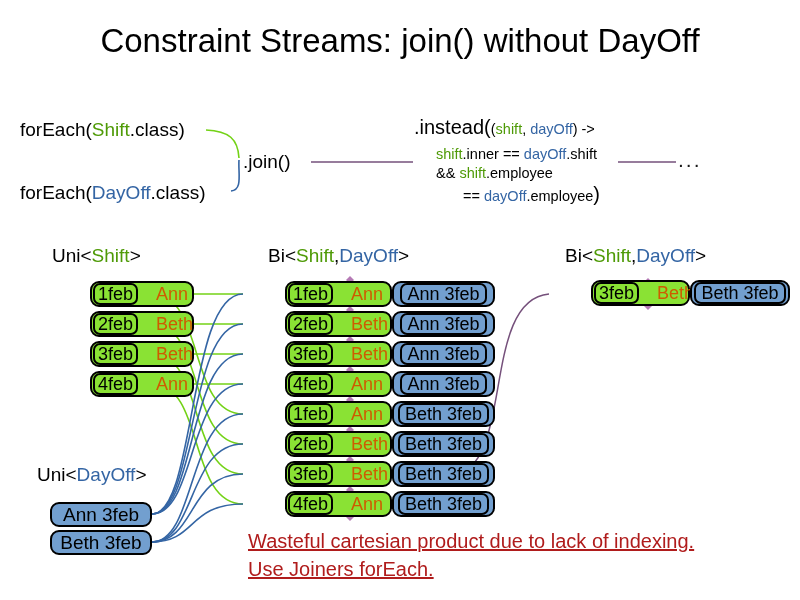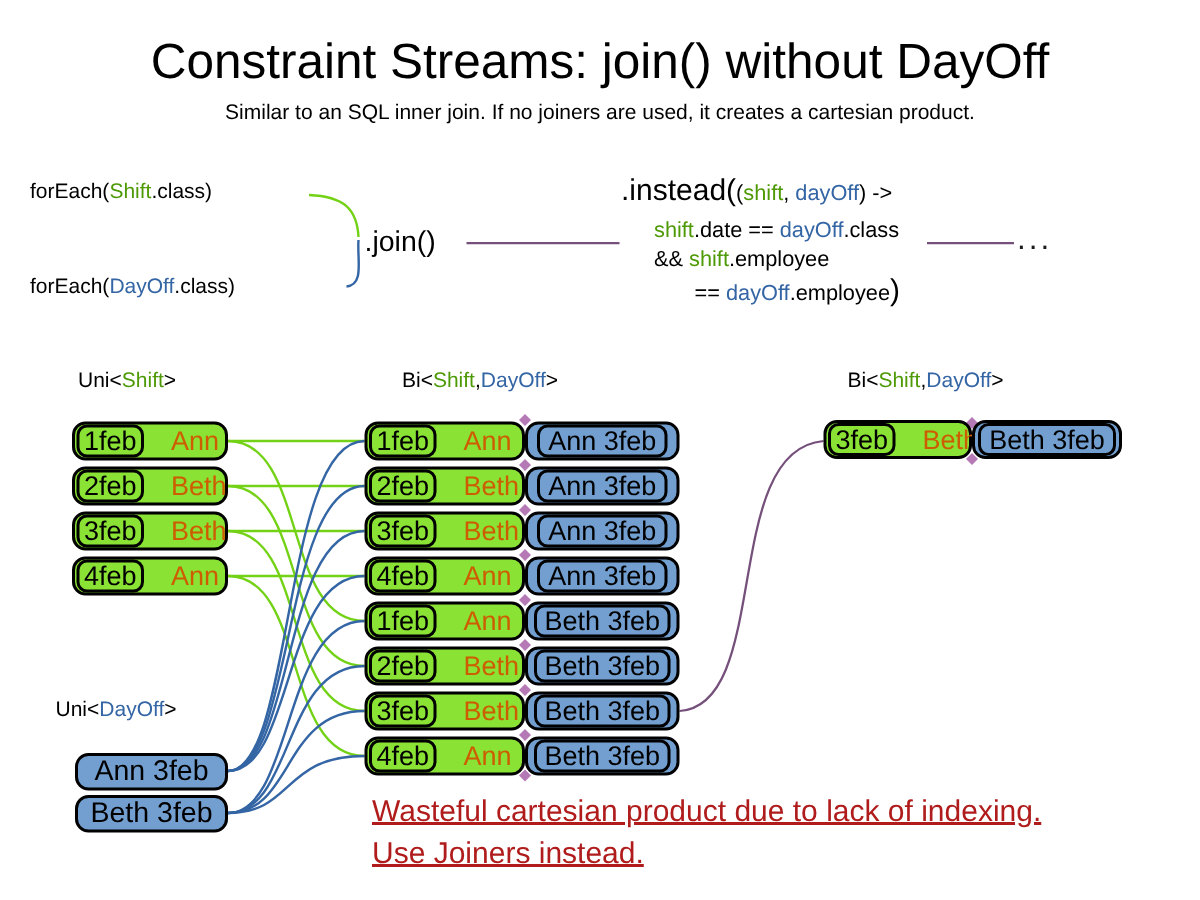--- a/index.html
+++ b/index.html
@@ -5,27 +5,27 @@
   html,body{margin:0;padding:0;background:#fff;}
   .stage{position:relative;width:800px;height:600px;background:#fff;overflow:hidden;
          font-family:"Liberation Sans",sans-serif;color:#000;}
   .abs{position:absolute;}
   .title{left:0;top:22px;width:800px;text-align:center;font-size:33px;white-space:nowrap;}
   .subtitle{left:0;top:66px;width:800px;text-align:center;font-size:14px;}
   .rich{display:flex;align-items:baseline;white-space:pre;}
   .c-k{color:#000;}
   .c-g{color:var(--code-green);}
   .c-b{color:var(--code-blue);}
-  .s-md{font-size:14px;}
+  .s-md{font-size:19px;}
   .s-lg{font-size:20px;}
   .s-sm{font-size:14.5px;}
   .codeline{font-size:19px;white-space:pre;}
   .label{font-size:18.5px;white-space:nowrap;text-align:center;}
   .ellipsis{font-size:21px;letter-spacing:2px;color:#1a1a1a;}
-  .rowflex{display:flex;align-items:center;}
+  .rowflex{display:flex;align-items:center;margin-left:42px;}
   .pill{display:flex;align-items:center;box-sizing:border-box;height:26px;
         border:2px solid #000;border-radius:9px;}
   .pill.green{background:var(--box-green);}
   .pill.blue{background:var(--box-blue);}
   .datebox{display:inline-flex;align-items:center;box-sizing:border-box;height:22px;
            margin-left:1px;padding:0 3px;border:2px solid #000;border-radius:7px;
            font-size:18px;line-height:18px;}
   .name{flex:1;text-align:center;font-size:18px;color:var(--employee-orange);padding:0 18px;}
   .innerbox{display:inline-flex;align-items:center;box-sizing:border-box;height:22px;
             margin:0 auto;padding:0 5px;border:2px solid #000;border-radius:7px;
@@ -33,28 +33,27 @@
   .dopill{justify-content:center;font-size:19px;height:25px;}
   .warning{font-size:20px;color:var(--warning-red);white-space:nowrap;text-decoration:underline;}
   svg.overlay{position:absolute;left:0;top:0;pointer-events:none;}
 </style>
 </head>
 <body>
 
 <div class="stage">
 
   <div class="abs title">Constraint Streams: join() without DayOff</div>
-  <div class="abs subtitle">Similar to an SQL inner join. If no joiners are used, it creates a cartesian product.</div>
 
   <div class="abs rich" style="left:20px;top:119px"><span class="c-k s-md">forEach(</span><span class="c-g s-md">Shift</span><span class="c-k s-md">.class)</span></div>
   <div class="abs rich" style="left:20px;top:182px"><span class="c-k s-md">forEach(</span><span class="c-b s-md">DayOff</span><span class="c-k s-md">.class)</span></div>
   <div class="abs codeline" style="left:243px;top:151px">.join()</div>
 
   <div class="abs rich" style="left:414px;top:116px"><span class="c-k s-lg">.instead(</span><span class="c-k s-sm">(</span><span class="c-g s-sm">shift</span><span class="c-k s-sm">, </span><span class="c-b s-sm">dayOff</span><span class="c-k s-sm">) -&gt;</span></div>
-  <div class="abs rich" style="left:436px;top:146px"><span class="c-g s-sm">shift</span><span class="c-k s-sm">.date == </span><span class="c-b s-sm">dayOff</span><span class="c-k s-sm">.class</span></div>
+  <div class="abs rich" style="left:436px;top:146px"><span class="c-g s-sm">shift</span><span class="c-k s-sm">.inner == </span><span class="c-b s-sm">dayOff</span><span class="c-k s-sm">.shift</span></div>
   <div class="abs rich" style="left:436px;top:165px"><span class="c-k s-sm">&amp;&amp; </span><span class="c-g s-sm">shift</span><span class="c-k s-sm">.employee</span></div>
   <div class="abs rich" style="left:463px;top:183px"><span class="c-k s-sm">== </span><span class="c-b s-sm">dayOff</span><span class="c-k s-sm">.employee</span><span class="c-k s-lg">)</span></div>
 
   <div class="abs ellipsis" style="left:678px;top:148px">...</div>
 
   <div class="abs rich label" style="left:52px;top:245px">
       <span class="c-k s-md">Uni&lt;</span>
       <span class="c-g s-md">Shift</span>
       <span class="c-k s-md">&gt;</span>
     </div>
@@ -226,14 +225,14 @@
     <div class="pill green" style="width:99px">
       <span class="datebox">3feb</span>
       <span class="name">Beth</span>
     </div>
     <div class="pill blue" style="width:100px">
       <span class="innerbox">Beth 3feb</span>
     </div>
   </div>
 
   <div class="abs warning" style="left:248px;top:530px">Wasteful cartesian product due to lack of indexing.</div>
-  <div class="abs warning" style="left:248px;top:558px">Use Joiners instead.</div>
+  <div class="abs warning" style="left:248px;top:558px">Use Joiners forEach.</div>
 </div>
 
 </body></html>

